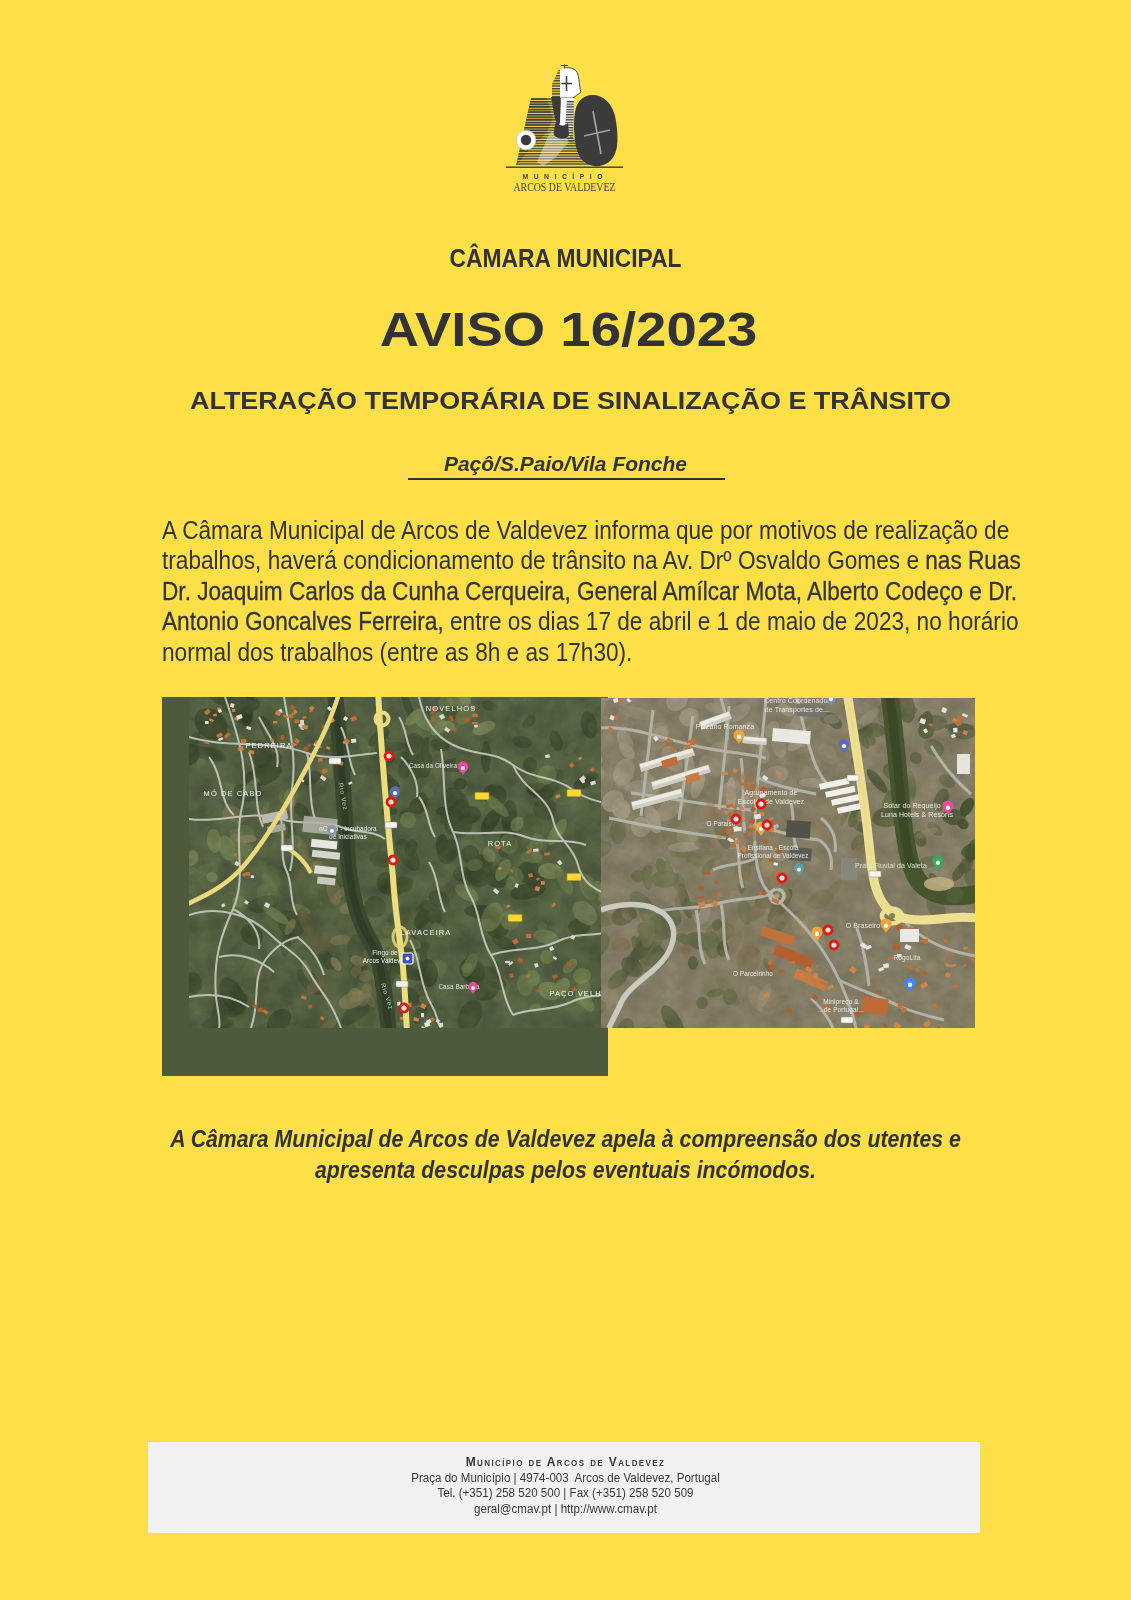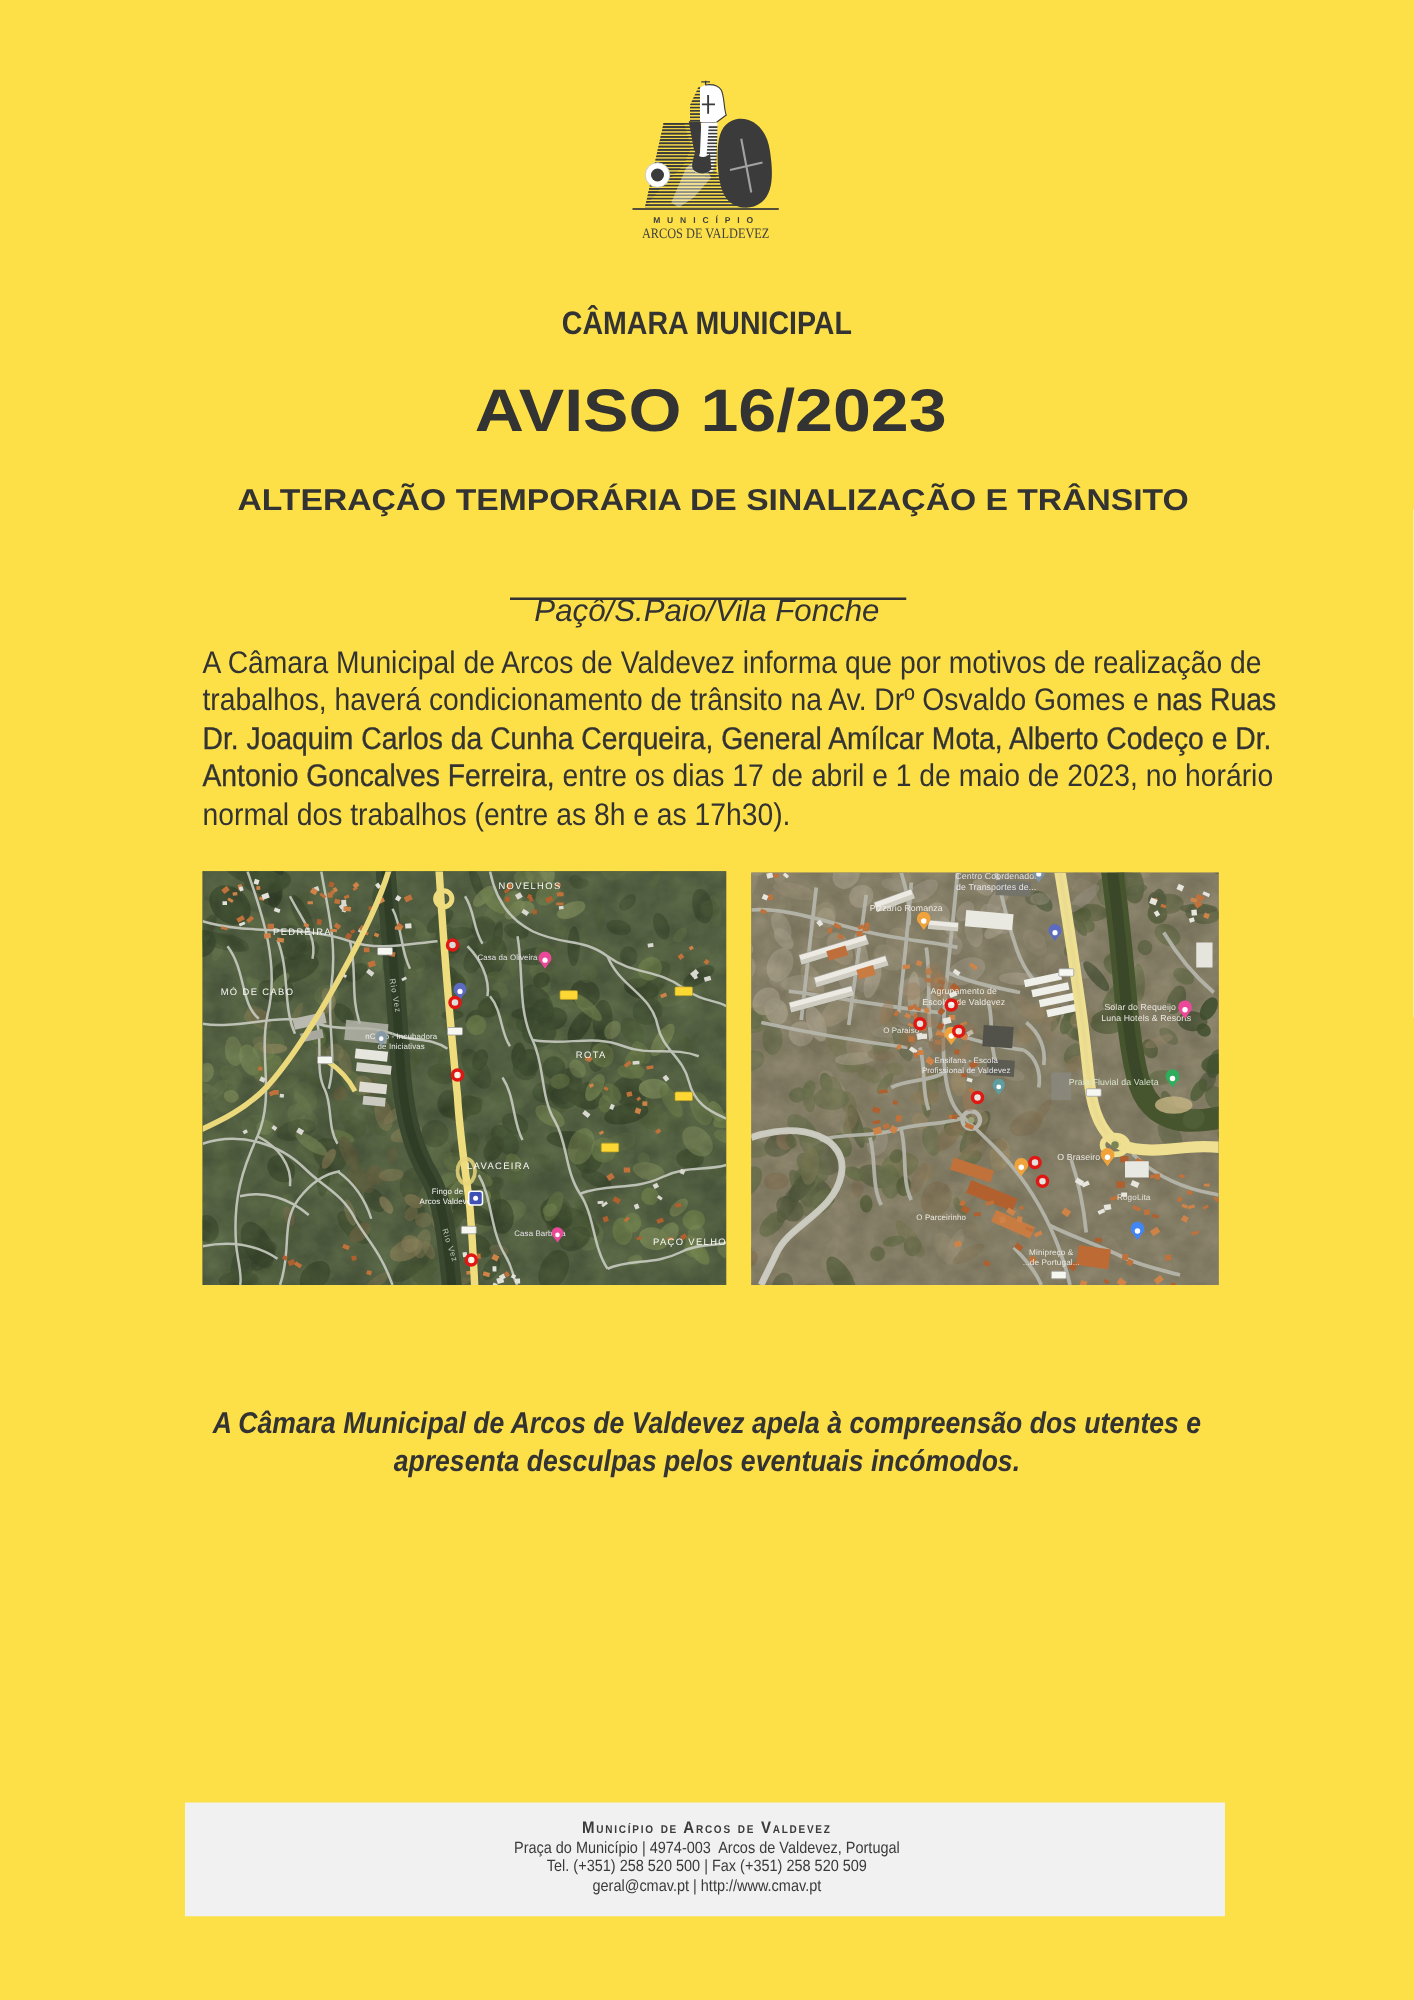--- a/index.html
+++ b/index.html
@@ -59,33 +59,33 @@
 <text x="61.5" y="128.5" font-family="Liberation Serif" font-size="11.5" fill="#3f3f3f" text-anchor="middle" textLength="102" lengthAdjust="spacingAndGlyphs">ARCOS DE VALDEVEZ</text>
 </svg>
 </div>
 
 <div class="abs ctr" style="top:245px;font-size:26px;font-weight:bold;line-height:26px;transform:scaleX(.878);">CÂMARA MUNICIPAL</div>
 
 <div class="abs ctr" style="top:312px;left:3px;font-size:48px;font-weight:bold;line-height:35px;transform:scaleX(1.135);">AVISO 16/2023</div>
 
 <div class="abs ctr" style="top:392px;left:5px;font-size:24px;font-weight:bold;line-height:17.5px;transform:scaleX(1.122);">ALTERAÇÃO TEMPORÁRIA DE SINALIZAÇÃO E TRÂNSITO</div>
 
-<div class="abs ctr" style="top:479px;font-size:25px;font-weight:normal;font-style:italic;line-height:20px;">Paçô/S.Paio/Vila Fonche</div>
+<div class="abs ctr" style="top:454px;font-size:21px;font-weight:bold;font-style:italic;line-height:20px;">Paçô/S.Paio/Vila Fonche</div>
 
 <div class="abs" style="left:408px;top:477.5px;width:317px;height:2.3px;background:#333;"></div>
 
 <div class="abs" style="left:162px;top:516px;font-size:25px;">
 <div class="jline">A Câmara Municipal de Arcos de Valdevez informa que por motivos de realização de</div>
 <div class="jline">trabalhos, haverá condicionamento de trânsito na Av. Drº Osvaldo Gomes e <span class="cal">nas Ruas</span></div>
 <div class="jline"><span class="cal">Dr. Joaquim Carlos da Cunha Cerqueira, General Amílcar Mota, Alberto Codeço e Dr.</span></div>
 <div class="jline"><span class="cal">Antonio Goncalves Ferreira,</span> entre os dias 17 de abril e 1 de maio de 2023, no horário</div>
 <div class="jline" style="text-align-last:left;">normal dos trabalhos (entre as 8h e as 17h30).</div>
 </div>
 
-<div class="abs" id="mapL" style="left:162px;top:697px;width:419px;height:331px;background:#4d5a3c;overflow:hidden;filter:blur(0.5px);"><svg width="419" height="331" viewBox="0 0 419 331">
+<div class="abs" id="mapL" style="left:162px;top:697px;width:419px;height:379px;background:#4d5a3c;overflow:hidden;filter:blur(0.5px);padding-left:27px;"><svg width="419" height="331" viewBox="0 0 419 331">
 <rect width="419" height="331" fill="#57634229"></rect>
 <rect width="419" height="331" fill="#5a664426"></rect>
 <rect width="419" height="331" fill="#525e44"></rect>
 <ellipse cx="187" cy="144" rx="8" ry="5" fill="#4c5a38" opacity="0.62" transform="rotate(161 187 144)"></ellipse>
 <ellipse cx="353" cy="230" rx="5" ry="5" fill="#6a7950" opacity="0.59" transform="rotate(101 353 230)"></ellipse>
 <ellipse cx="157" cy="-17" rx="10" ry="6" fill="#61704a" opacity="0.67" transform="rotate(1 157 -17)"></ellipse>
 <ellipse cx="295" cy="-9" rx="9" ry="4" fill="#61704a" opacity="0.39" transform="rotate(68 295 -9)"></ellipse>
 <ellipse cx="117" cy="250" rx="8" ry="3" fill="#455335" opacity="0.56" transform="rotate(175 117 250)"></ellipse>
 <ellipse cx="63" cy="270" rx="14" ry="7" fill="#61704a" opacity="0.58" transform="rotate(127 63 270)"></ellipse>
 <ellipse cx="320" cy="190" rx="8" ry="4" fill="#536140" opacity="0.70" transform="rotate(68 320 190)"></ellipse>

